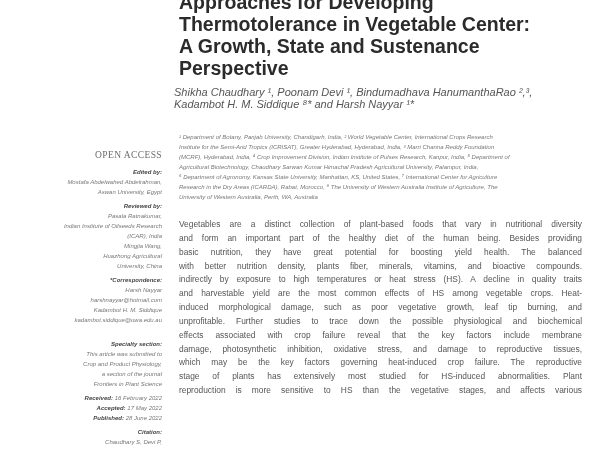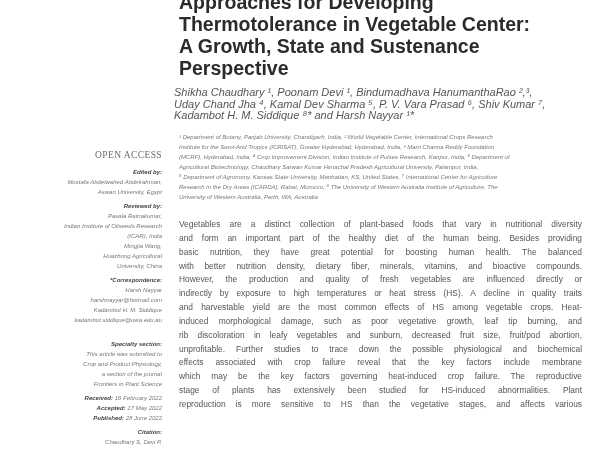--- a/index.html
+++ b/index.html
@@ -51,48 +51,46 @@
 
 <h1 class="title">
   <span>Approaches for Developing</span>
   <span>Thermotolerance in Vegetable Center:</span>
   <span>A Growth, State and Sustenance</span>
   <span>Perspective</span>
 </h1>
 
 <div class="authors">
   <span>Shikha Chaudhary ¹, Poonam Devi ¹, Bindumadhava HanumanthaRao ²,³,</span>
-  <span>Uday Chand Jha ⁴, Kamal Dev Sharma ⁵, P. V. Vara Prasad ⁶, Shiv Kumar ⁷,</span>
   <span>Kadambot H. M. Siddique ⁸* and Harsh Nayyar ¹*</span>
 </div>
 
 <div class="affil">
   <span>¹ Department of Botany, Panjab University, Chandigarh, India, ² World Vegetable Center, International Crops Research</span>
   <span>Institute for the Semi-Arid Tropics (ICRISAT), Greater Hyderabad, Hyderabad, India, ³ Marri Channa Reddy Foundation</span>
   <span>(MCRF), Hyderabad, India, ⁴ Crop Improvement Division, Indian Institute of Pulses Research, Kanpur, India, ⁵ Department of</span>
   <span>Agricultural Biotechnology, Chaudhary Sarwan Kumar Himachal Pradesh Agricultural University, Palampur, India,</span>
   <span>⁶ Department of Agronomy, Kansas State University, Manhattan, KS, United States, ⁷ International Center for Agriculture</span>
   <span>Research in the Dry Areas (ICARDA), Rabat, Morocco, ⁸ The University of Western Australia Institute of Agriculture, The</span>
   <span>University of Western Australia, Perth, WA, Australia</span>
 </div>
 
 <div class="abstract">
   <span>Vegetables are a distinct collection of plant-based foods that vary in nutritional diversity</span>
   <span>and form an important part of the healthy diet of the human being. Besides providing</span>
-  <span>basic nutrition, they have great potential for boosting human health. The balanced</span>
-  <span>with better nutrition density, dietary fiber, minerals, vitamins, and bioactive compounds.</span>
-  <span>However, the production and quality of fresh vegetables are influenced directly or</span>
+  <span>basic nutrition, they have great potential for boosting yield health. The balanced</span>
+  <span>with better nutrition density, plants fiber, minerals, vitamins, and bioactive compounds.</span>
   <span>indirectly by exposure to high temperatures or heat stress (HS). A decline in quality traits</span>
   <span>and harvestable yield are the most common effects of HS among vegetable crops. Heat-</span>
   <span>induced morphological damage, such as poor vegetative growth, leaf tip burning, and</span>
-  <span>rib discoloration in leafy vegetables and sunburn, decreased fruit size, fruit/pod abortion,</span>
   <span>unprofitable. Further studies to trace down the possible physiological and biochemical</span>
   <span>effects associated with crop failure reveal that the key factors include membrane</span>
+  <span>damage, photosynthetic inhibition, oxidative stress, and damage to reproductive tissues,</span>
   <span>which may be the key factors governing heat-induced crop failure. The reproductive</span>
-  <span>stage of plants has extensively been studied for HS-induced abnormalities. Plant</span>
+  <span>stage of plants has extensively most studied for HS-induced abnormalities. Plant</span>
   <span>reproduction is more sensitive to HS than the vegetative stages, and affects various</span>
 </div>
 
 <div class="sidebar">
   <div class="oa">OPEN ACCESS</div>
 
   <div class="sb-block">
     <div class="sb-head">Edited by:</div>
     <span class="sb-line">Mostafa Abdelwahed Abdelrahman,</span>
     <span class="sb-line">Aswan University, Egypt</span>

